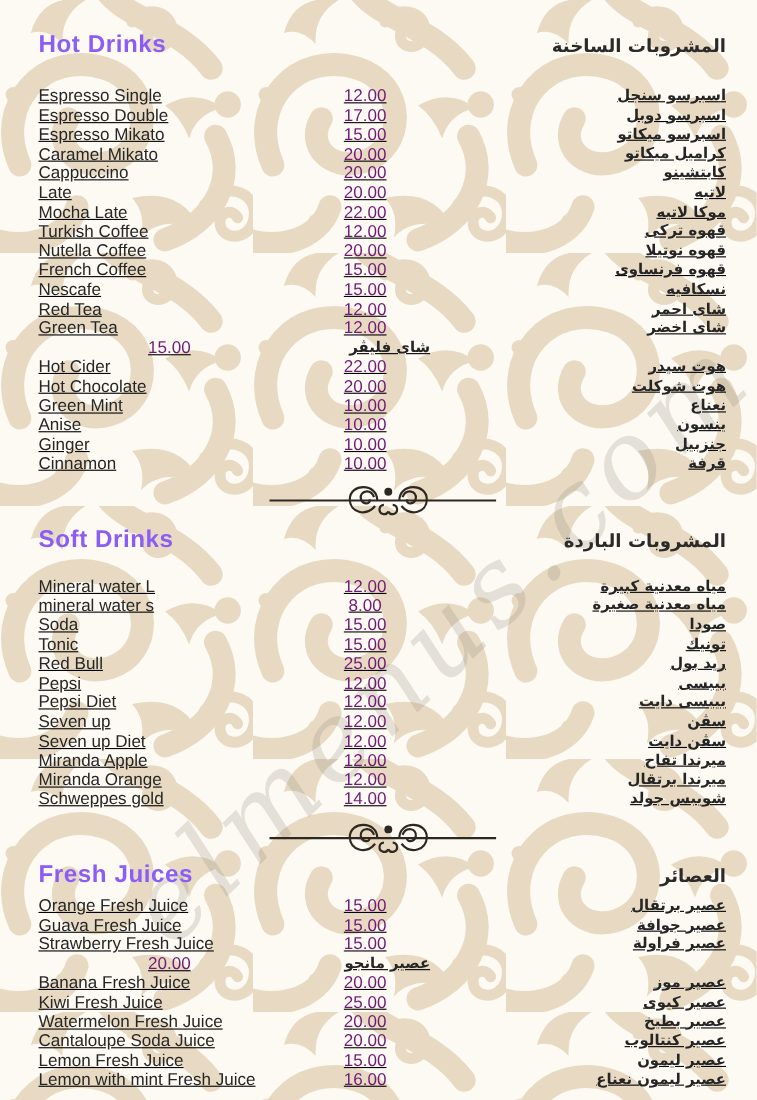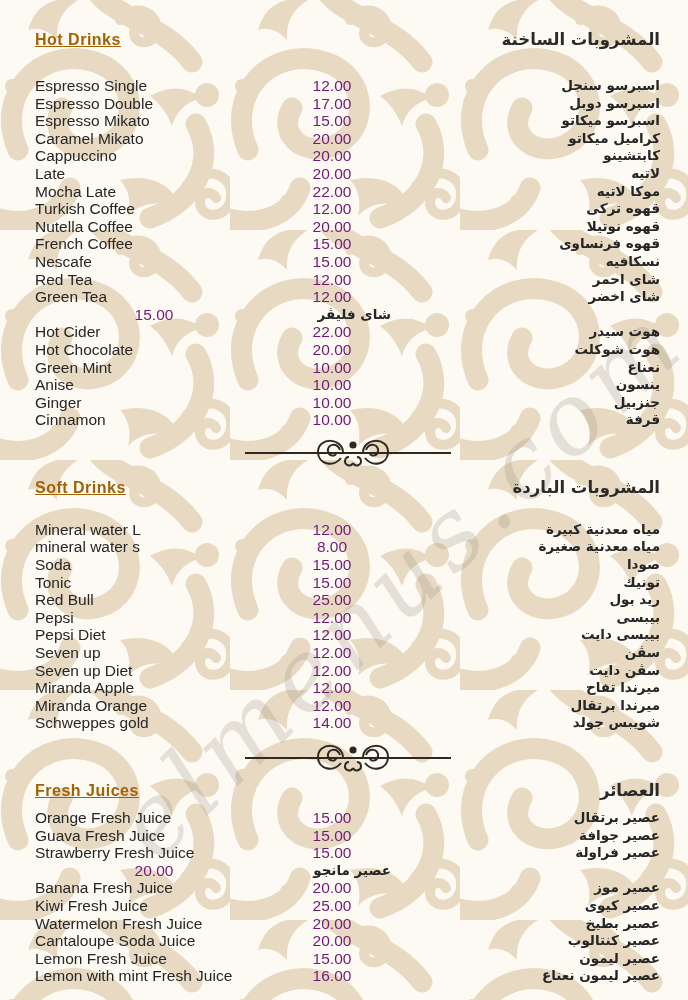--- a/index.html
+++ b/index.html
@@ -11,24 +11,24 @@
   .bg-svg { position:absolute; inset:0; z-index:0; }
   .watermark {
     position:absolute; left:-160px; top:525px; width:1120px; z-index:1;
     text-align:center; transform:rotate(-44deg);
     font:italic 98px "DejaVu Serif", serif;
     color:rgba(141,131,119,0.22); letter-spacing:8px;
     pointer-events:none; white-space:nowrap;
   }
   .content { position:absolute; inset:0; z-index:2; padding:27px 28px 0 35px; box-sizing:border-box; }
   .sec-head { display:flex; justify-content:space-between; align-items:baseline; }
-  .sec-head .en { font-weight:bold; font-size:16px; line-height:26px; color:#a16207; letter-spacing:0.5px;text-decoration:underline; }
+  .sec-head .en { font-weight:bold; font-size:22px; line-height:26px; color:#8b5cf6; letter-spacing:0.5px; }
   .sec-head .ar { font-family:"DejaVu Sans", sans-serif; font-weight:bold; font-size:16.5px; line-height:26px; color:#2a2a2a; }
   .rows { }
-  .row { display:grid; grid-template-columns:238px 118px 1fr; }
+  .row { display:grid; grid-template-columns:238px 118px 1fr;text-decoration:underline; }
   .row span { display:block; line-height:17.6px; white-space:nowrap; }
   .row .en { font-size:15.5px; color:#262626; }
   .row .price { font-size:15.5px; color:#701a75; text-align:center; }
   .row .ar { font-family:"DejaVu Sans", sans-serif; font-weight:bold; font-size:13.5px; color:#252525; text-align:right; }
   #sec0 .sec-head { margin-bottom:24px; }
   .divider { display:flex; justify-content:center; height:36px; }
   #div0 { margin-top:7px; }
   #sec1 .sec-head { margin-top:3px;justify-content:space-between; }
   #sec1 .rows { margin-top:20px; }
   #div1 { margin-top:9px; }

